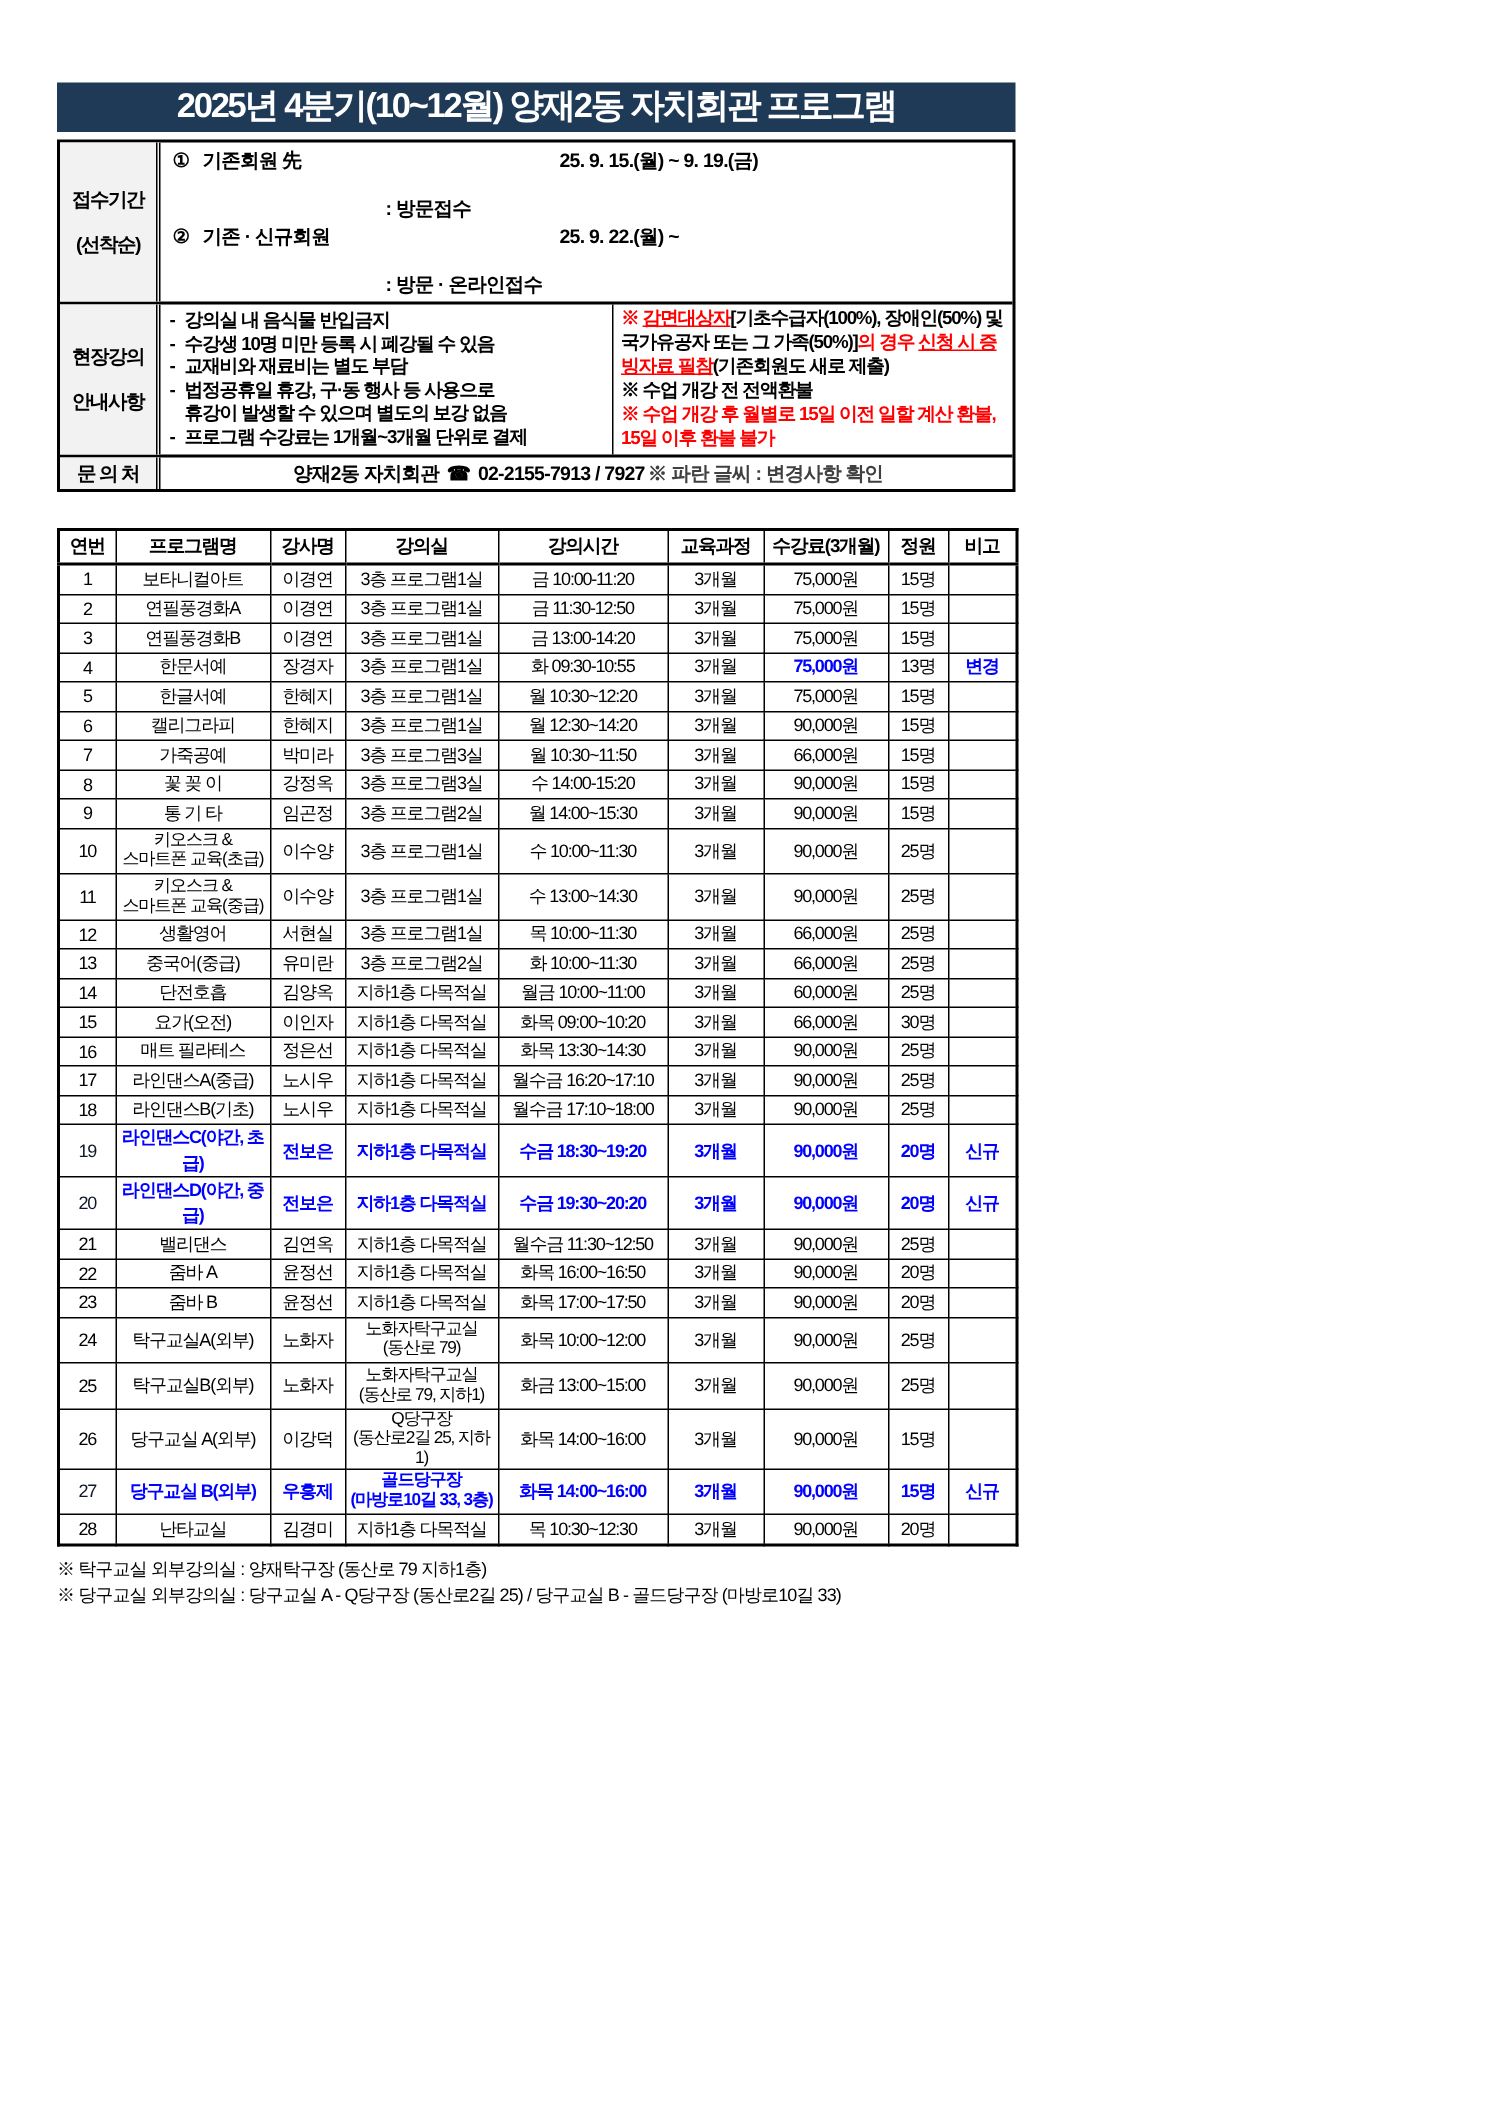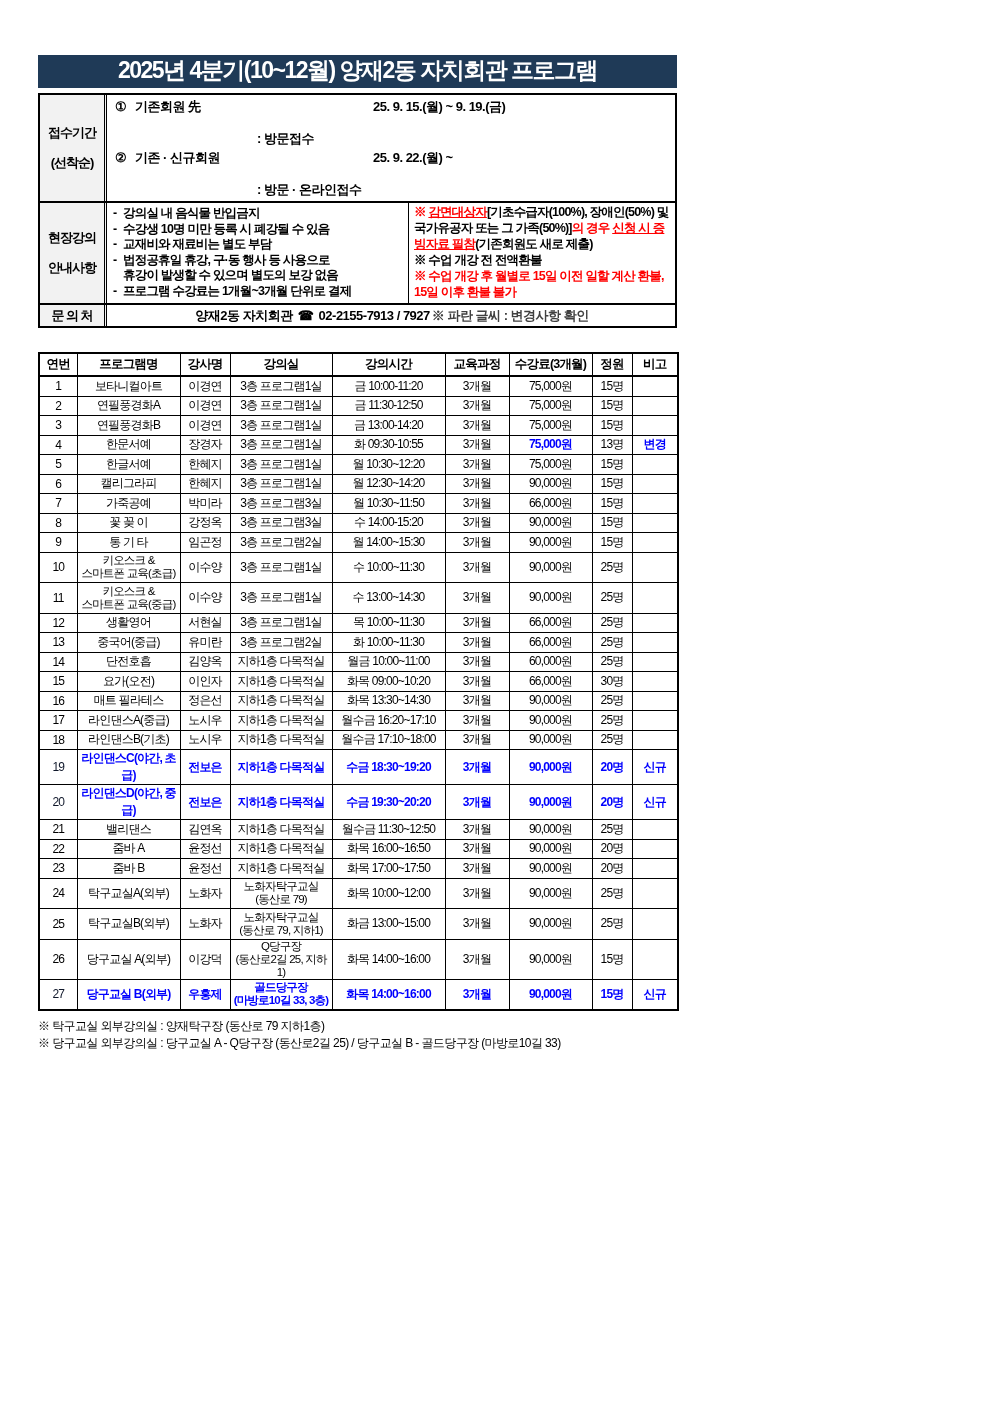--- a/index.html
+++ b/index.html
@@ -466,20 +466,31 @@
           <td>당구교실 B(외부)</td>
           <td>우흥제</td>
           <td class="two-line">골드당구장
 (마방로10길 33, 3층)</td>
           <td>화목 14:00~16:00</td>
           <td>3개월</td>
           <td>90,000원</td>
           <td>15명</td>
           <td>신규</td>
         </tr>
+        <tr class="regular">
+          <td class="col-no">28</td>
+          <td>난타교실</td>
+          <td>김경미</td>
+          <td>지하1층 다목적실</td>
+          <td>목 10:30~12:30</td>
+          <td>3개월</td>
+          <td>90,000원</td>
+          <td>20명</td>
+          <td></td>
+        </tr>
       </tbody>
   </table>
 
   <div class="footnotes" id="footnotes">
       <div class="footnote-line">※ 탁구교실 외부강의실 : 양재탁구장 (동산로 79 지하1층)</div>
       <div class="footnote-line">※ 당구교실 외부강의실 : 당구교실 A - Q당구장 (동산로2길 25) / 당구교실 B - 골드당구장 (마방로10길 33)</div>
     </div>
 
 </div>
 

